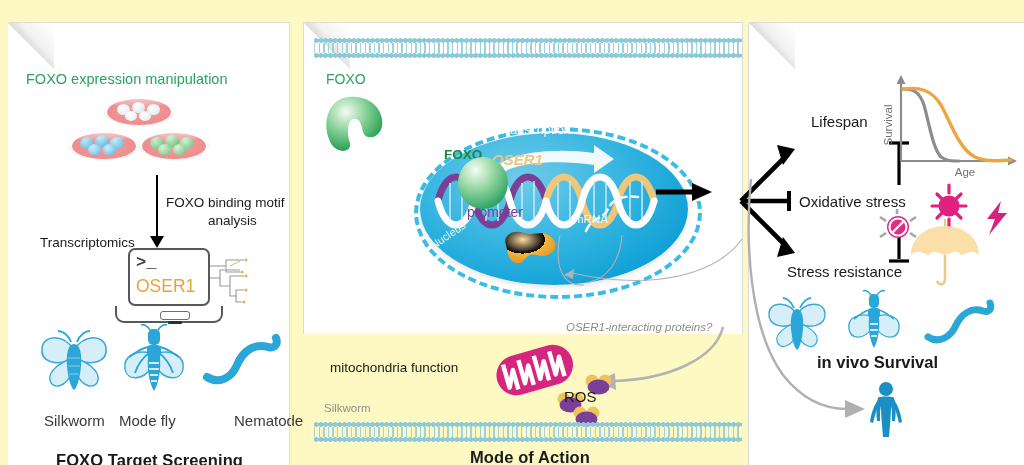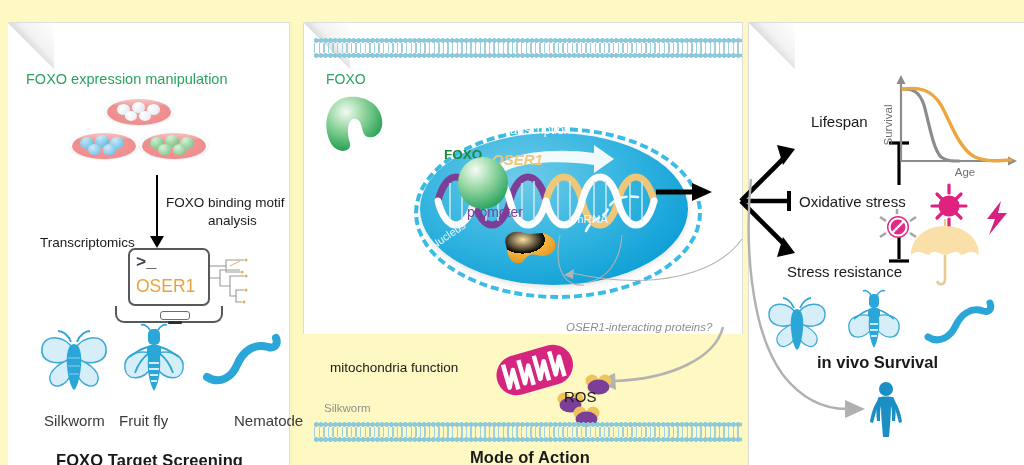--- a/index.html
+++ b/index.html
@@ -195,21 +195,21 @@
         </g>
         <path d="M29,7 C26,2 22,1 20,2" fill="none" stroke="#2ba6d8" stroke-width="1.6"></path>
         <path d="M37,7 C40,2 44,1 46,2" fill="none" stroke="#2ba6d8" stroke-width="1.6"></path>
       </g>
     </svg>
     <svg class="icn" style="left:196px;top:308px;" width="76" height="62">
       <path d="M3,46 C16,54 28,46 33,34 C39,20 50,12 64,16 C72,18 74,12 72,7" fill="none" stroke="#2ba6d8" stroke-width="8" stroke-linecap="round"></path>
     </svg>
 
     <div class="t lbl-sm" style="left:36px;top:389px;">Silkworm</div>
-    <div class="t lbl-sm" style="left:111px;top:389px;">Fruit fly</div>
+    <div class="t lbl-sm" style="left:111px;top:389px;">Mode fly</div>
     <div class="t lbl-sm" style="left:196px;top:389px;margin-left:30px;">Nematode</div>
 
     <div class="t title" style="left:48px;top:428px;">FOXO Target Screening</div>
   </div>
 
   <div class="pdivline" style="left:291px;"></div>
 
   <div class="panel p-mid">
     <div class="foldwrap">
       <div class="foldtri"></div>

